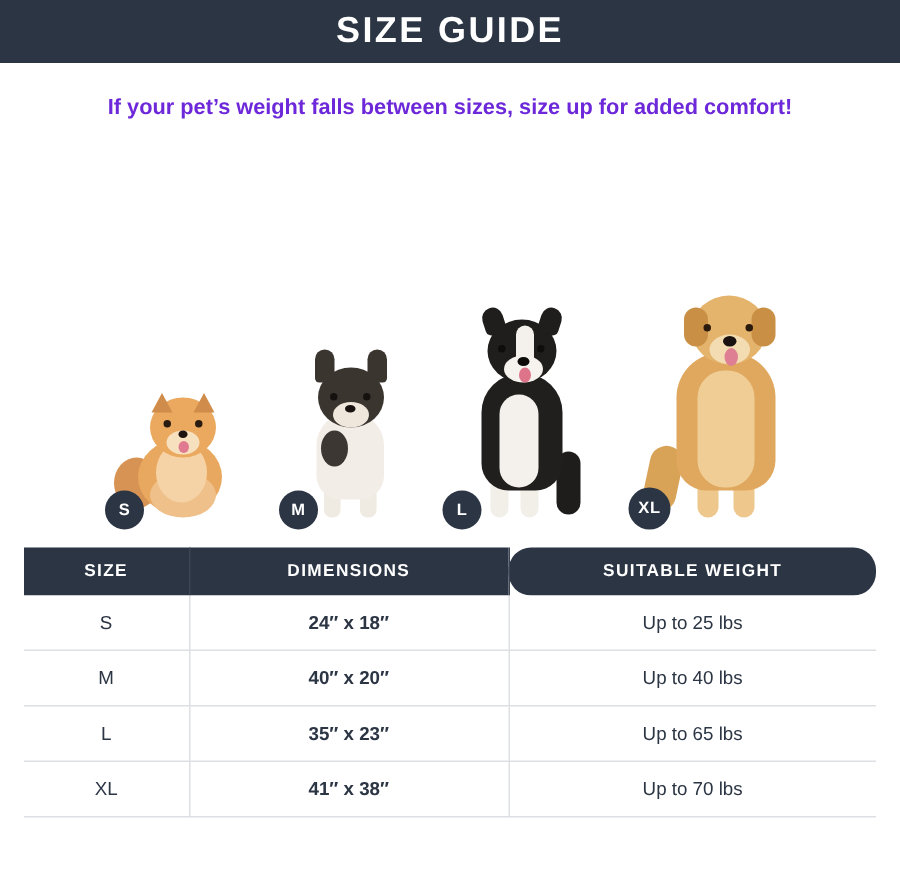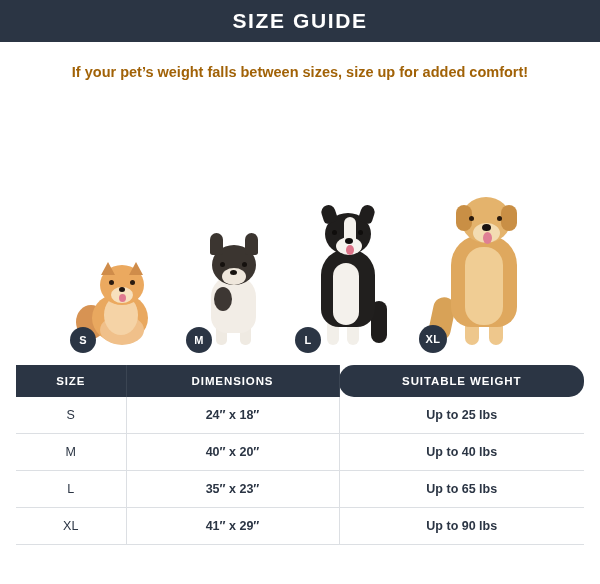--- a/index.html
+++ b/index.html
@@ -18,36 +18,36 @@
   
   .header {
     height: 42px;
     background: #2b3544;
     display: flex;
     align-items: center;
     justify-content: center;
   }
   .header-title {
     color: #ffffff;
-    font-size: 21px;
+    font-size: 24px;
     font-weight: bold;
     letter-spacing: 1.6px;
   }
 
   
   .subtitle-wrap {
     height: 60px;
     display: flex;
     align-items: center;
     justify-content: center;
   }
   .subtitle {
     font-size: 14.5px;
     font-weight: bold;
-    color: #a16207;
+    color: #6d28d9;
     text-align: center;
   }
 
   
   .dogs {
     position: relative;
     height: 245px;
     width: 600px;
   }
   .dog {
@@ -89,21 +89,21 @@
   }
   .table th:last-child { border-right: none; border-radius: 15px; }
   .table td {
     text-align: center;
     padding: 11px 4px;
     color: #2b3544;
     border-bottom: 1px solid #dcdfe3;
     border-right: 1px solid #dcdfe3;
     background: #ffffff;
   }
-  .table td:last-child { border-right: none; font-weight: bold; }
+  .table td:last-child { border-right: none; }
   .table tr:last-child td { border-bottom: 1px solid #dcdfe3; }
   .col-size { width: 110px; }
   .col-dim { width: 213px; }
   .col-weight { width: 245px; }
   .cell-strong { font-weight: bold; margin-left: 24px; }
 
   
   .body, .head, .ear, .leg, .tail, .muzzle, .eye, .nose, .tongue, .chest, .patch {
     position: absolute;
   }
@@ -223,19 +223,19 @@
         <td class="cell-strong">40″ x 20″</td>
         <td>Up to 40 lbs</td>
       </tr>
       <tr>
         <td>L</td>
         <td class="cell-strong">35″ x 23″</td>
         <td>Up to 65 lbs</td>
       </tr>
       <tr>
         <td>XL</td>
-        <td class="cell-strong">41″ x 29″</td>
-        <td>Up to 90 lbs</td>
+        <td class="cell-strong">41″ x 38″</td>
+        <td>Up to 70 lbs</td>
       </tr>
     </tbody>
   </table>
 
 </div>
 
 </body></html>

